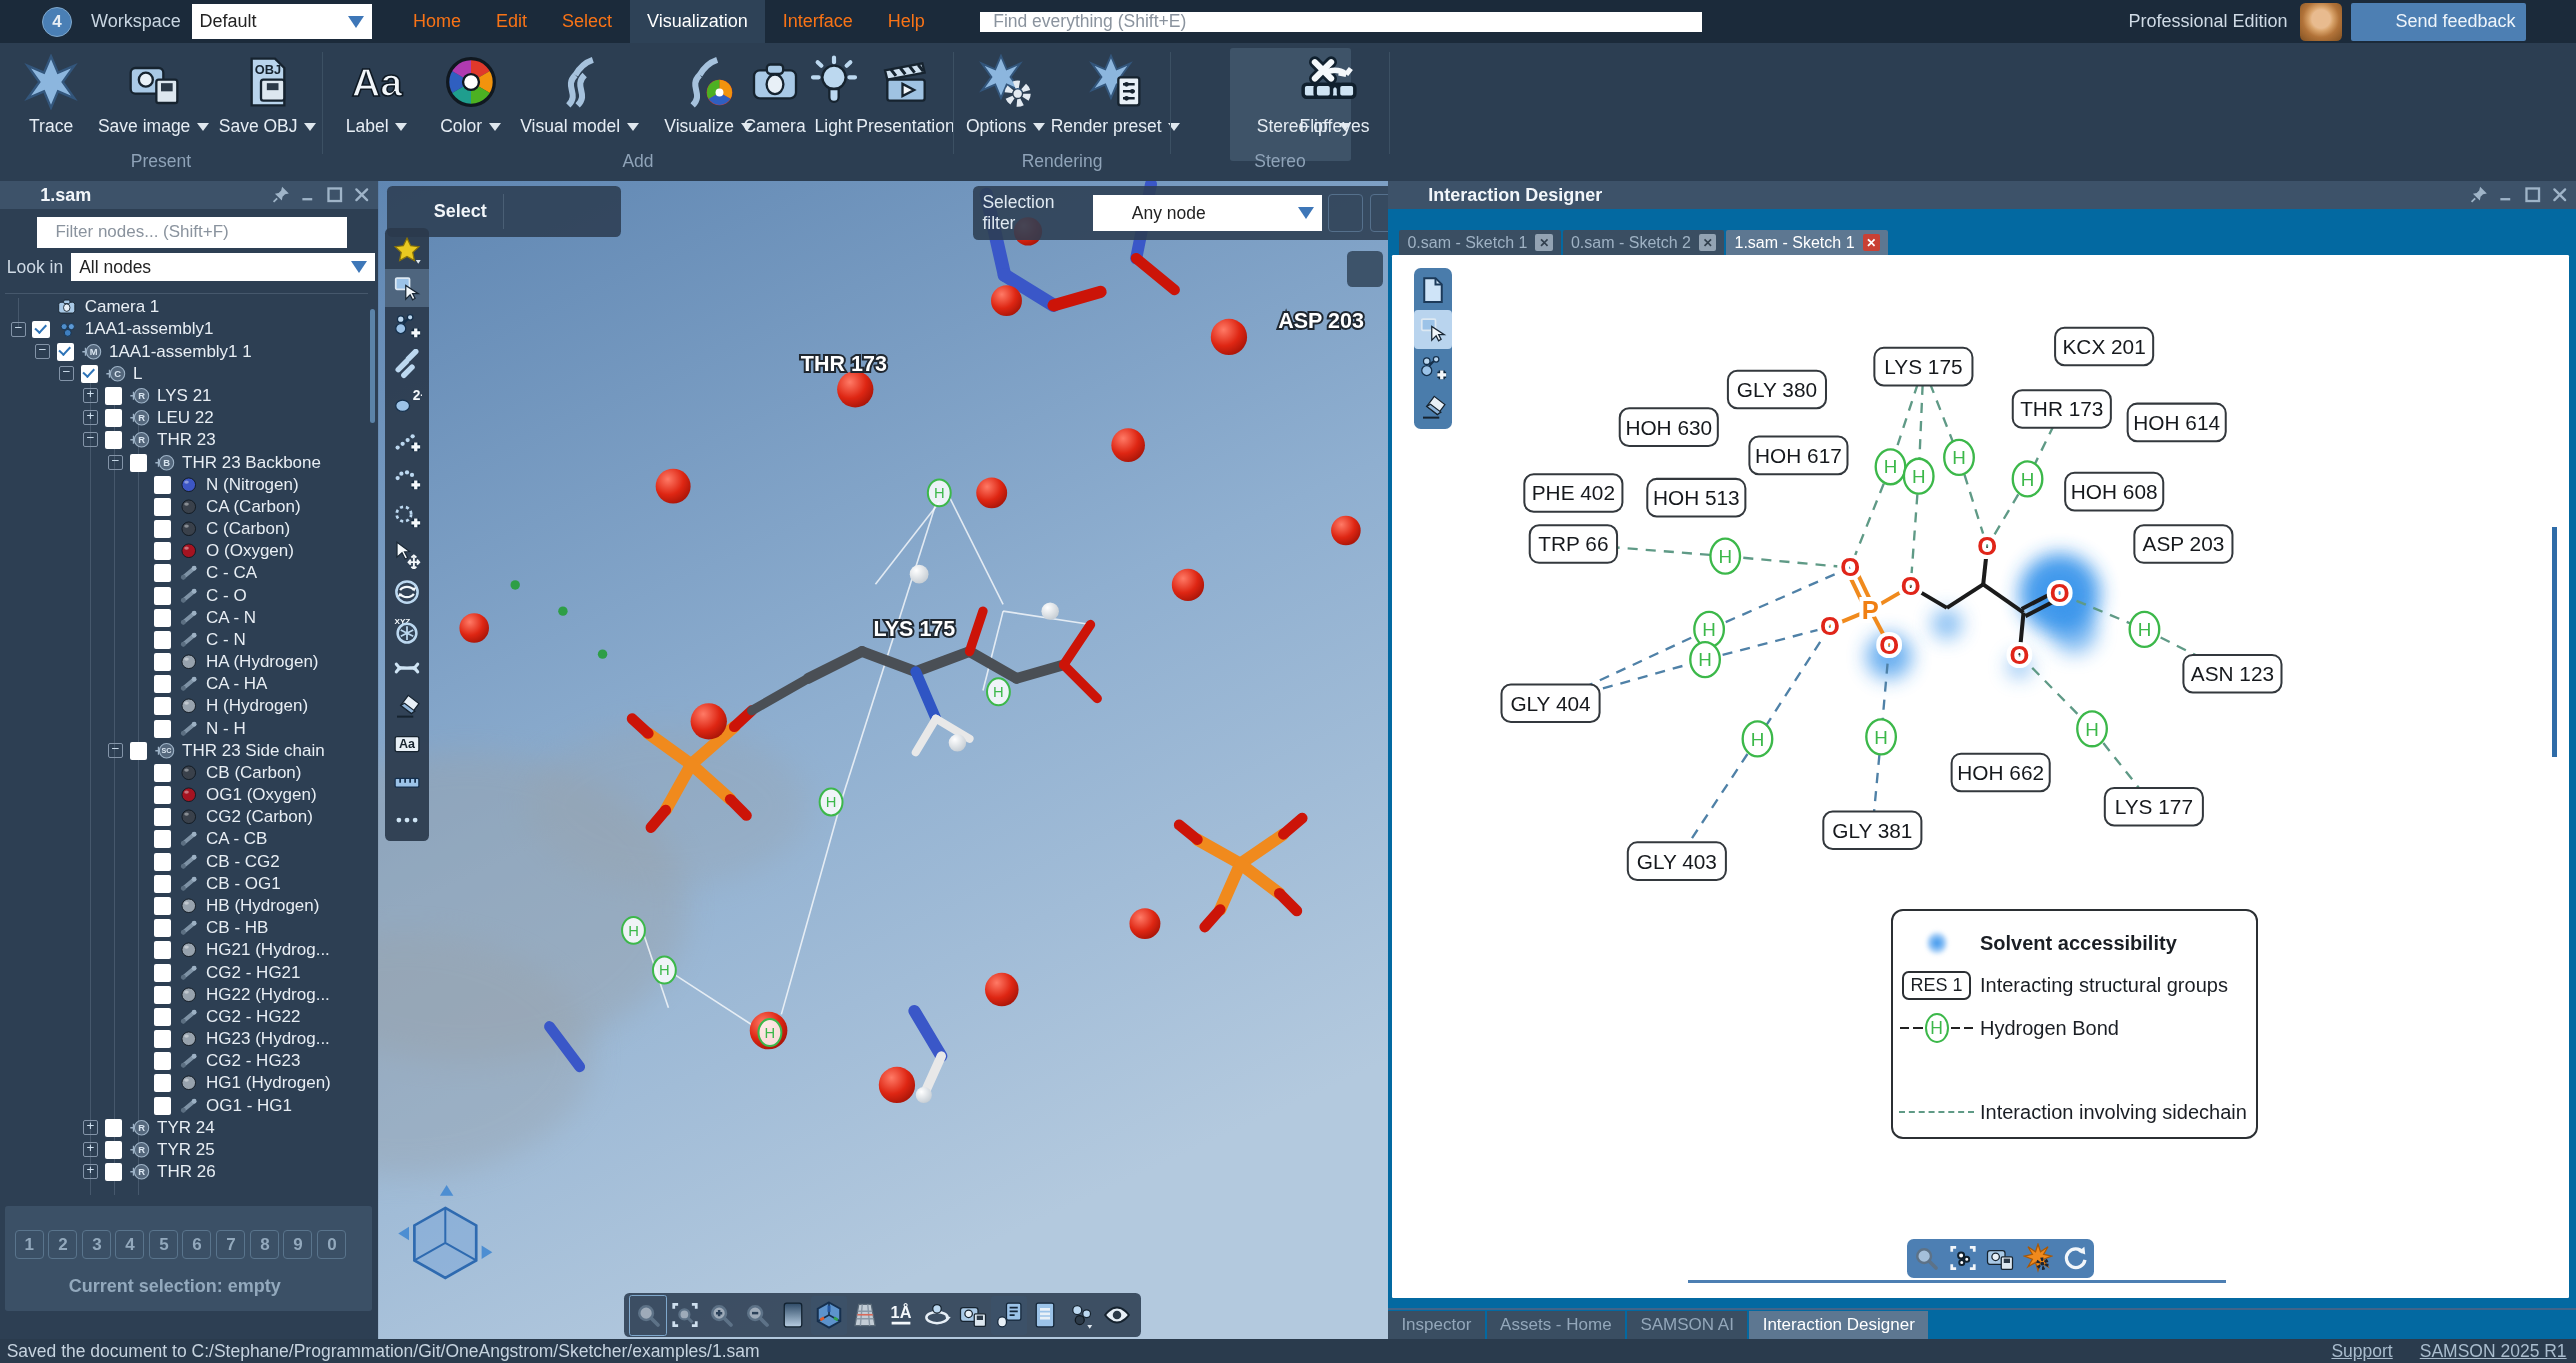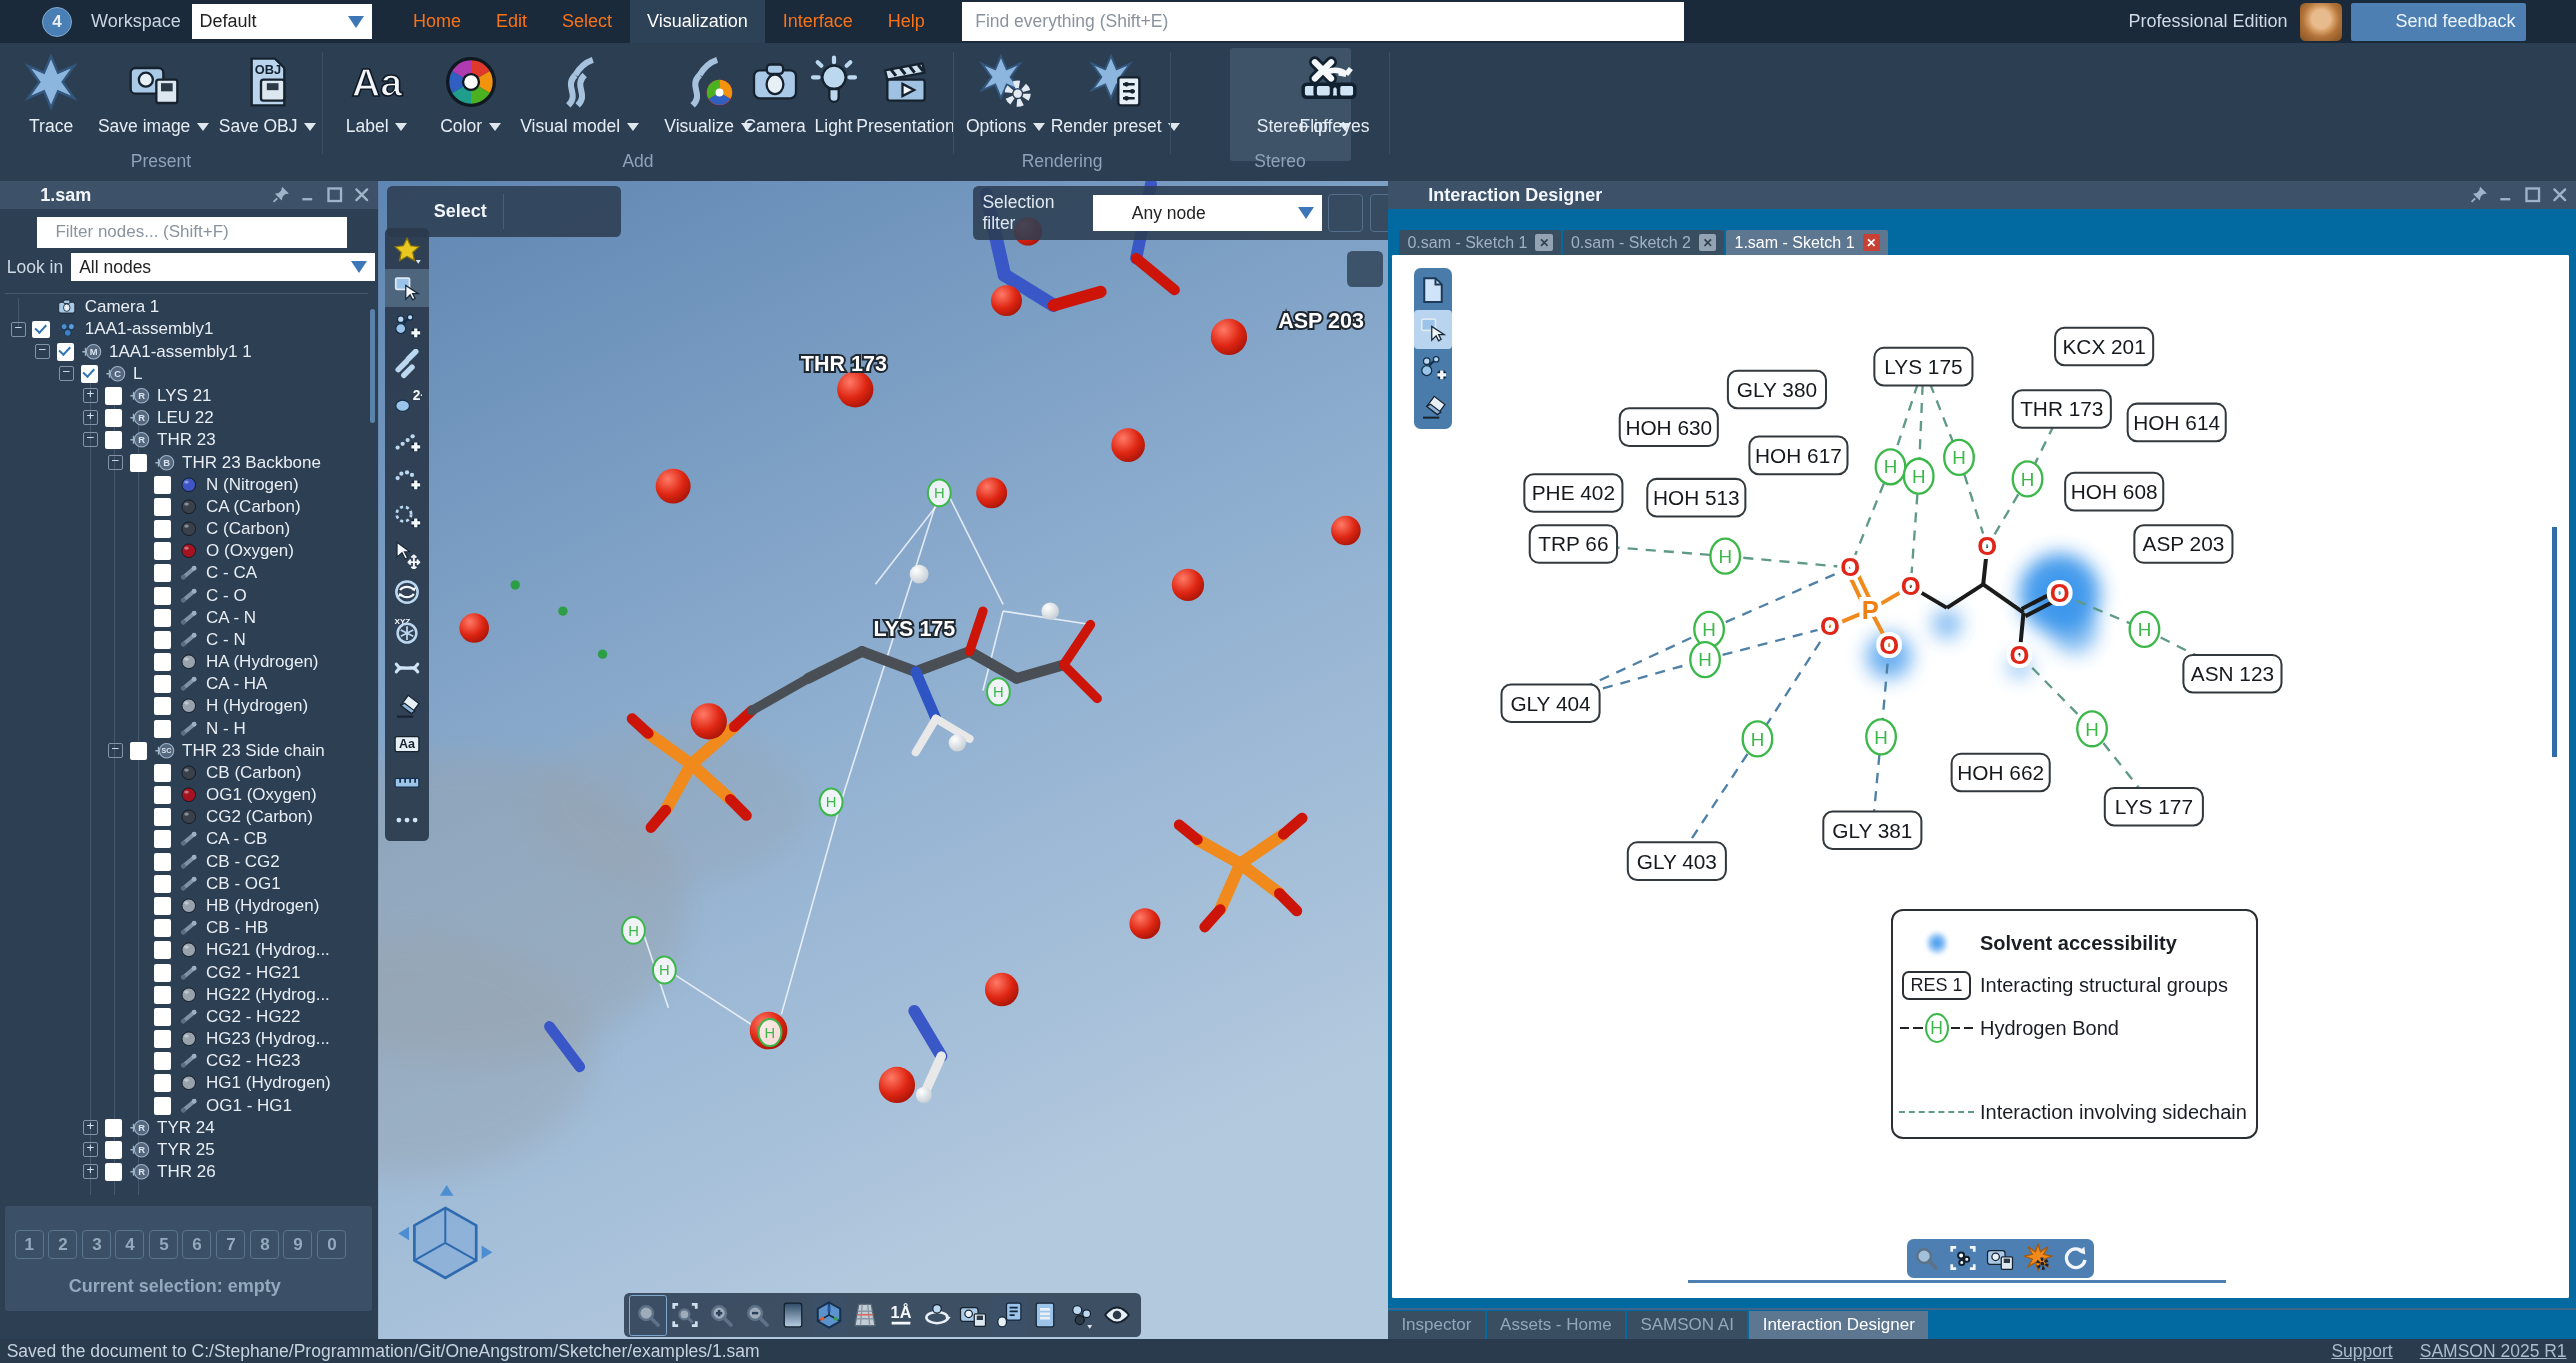--- a/index.html
+++ b/index.html
@@ -17,21 +17,21 @@
   .badge{width:28px;height:28px;border-radius:50%;background:#4a7fb5;border:1.3px solid #7fa8cc;
          display:flex;align-items:center;justify-content:center;font-size:17px;font-weight:bold;margin-left:4px}
   .wslabel{font-size:18px;color:#c9d6e2;margin-left:19px}
   .combo{background:#fff;color:#222;display:flex;align-items:center;justify-content:space-between;
          font-size:18px;padding:0 8px;height:35px;box-sizing:border-box}
   #wscombo{width:180px;margin-left:10.8px}
   .dd-tri{width:0;height:0;border-left:8.7px solid transparent;border-right:8.7px solid transparent;border-top:12px solid #3e77b8}
   #menubar{display:flex;margin-left:24px;height:43px}
   .menu-item{font-size:18px;color:#f97316;padding:0 17.5px;display:flex;align-items:center;cursor:default}
   .menu-item.active{background:#2e4257;color:#fff}
-  #searchbox{position:relative;margin-left:20px;width:722px;height:39px;background:#fff;display:flex;align-items:center}
+  #searchbox{position:relative;margin-left:38px;width:722px;height:20px;background:#fff;display:flex;align-items:center}
   #searchbox input{border:none;outline:none;font-size:17.5px;width:658px;margin-left:10.8px;color:#333;font-family:inherit;background:transparent}
   #searchbox input::placeholder{color:#8a939e}
   #searchbox .icon{width:27px;height:27px}
   .tb-ic{width:31px;height:31px;margin-left:12px}
   #tb-right{margin-left:auto;display:flex;align-items:center;margin-right:6.7px}
   .edition{font-size:18px;color:#cfdae5;margin-right:12px}
   .avatar{width:42px;height:38px;border-radius:5.4px;margin-right:9.4px;
           background:radial-gradient(circle at 50% 42%, #e8bb8f 0 30%, #d8a269 40%, #b27339 60%, #7f4f20 100%),linear-gradient(#f0c24e,#b87327)}
   #feedback{height:38px;background:#4d7fb3;display:flex;align-items:center;padding:0 10.8px;border-radius:2px;font-size:18px;color:#eef4fa}
   #feedback .icon{width:27px;height:27px;margin-right:6.7px}

